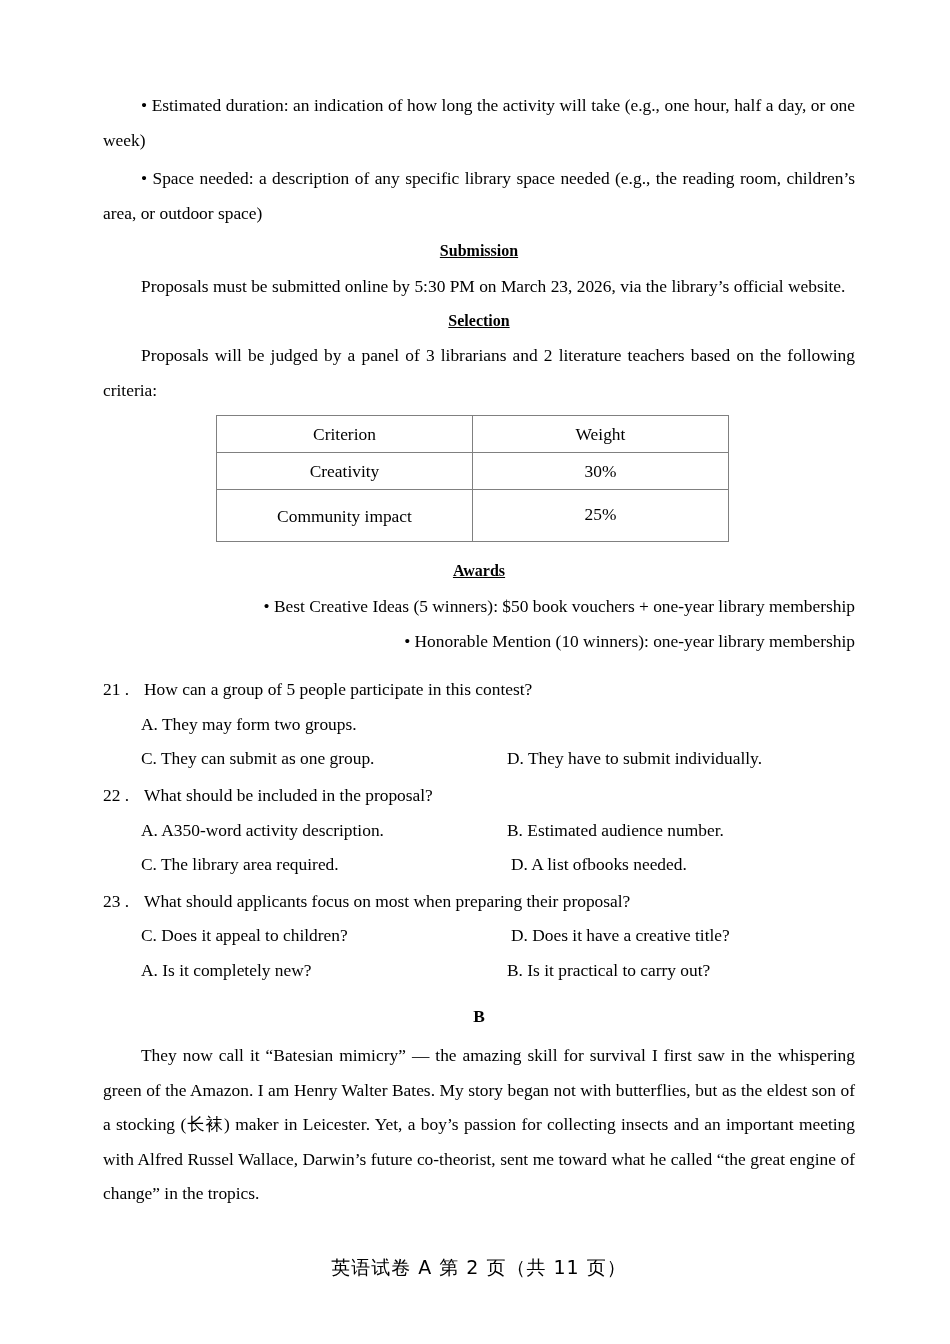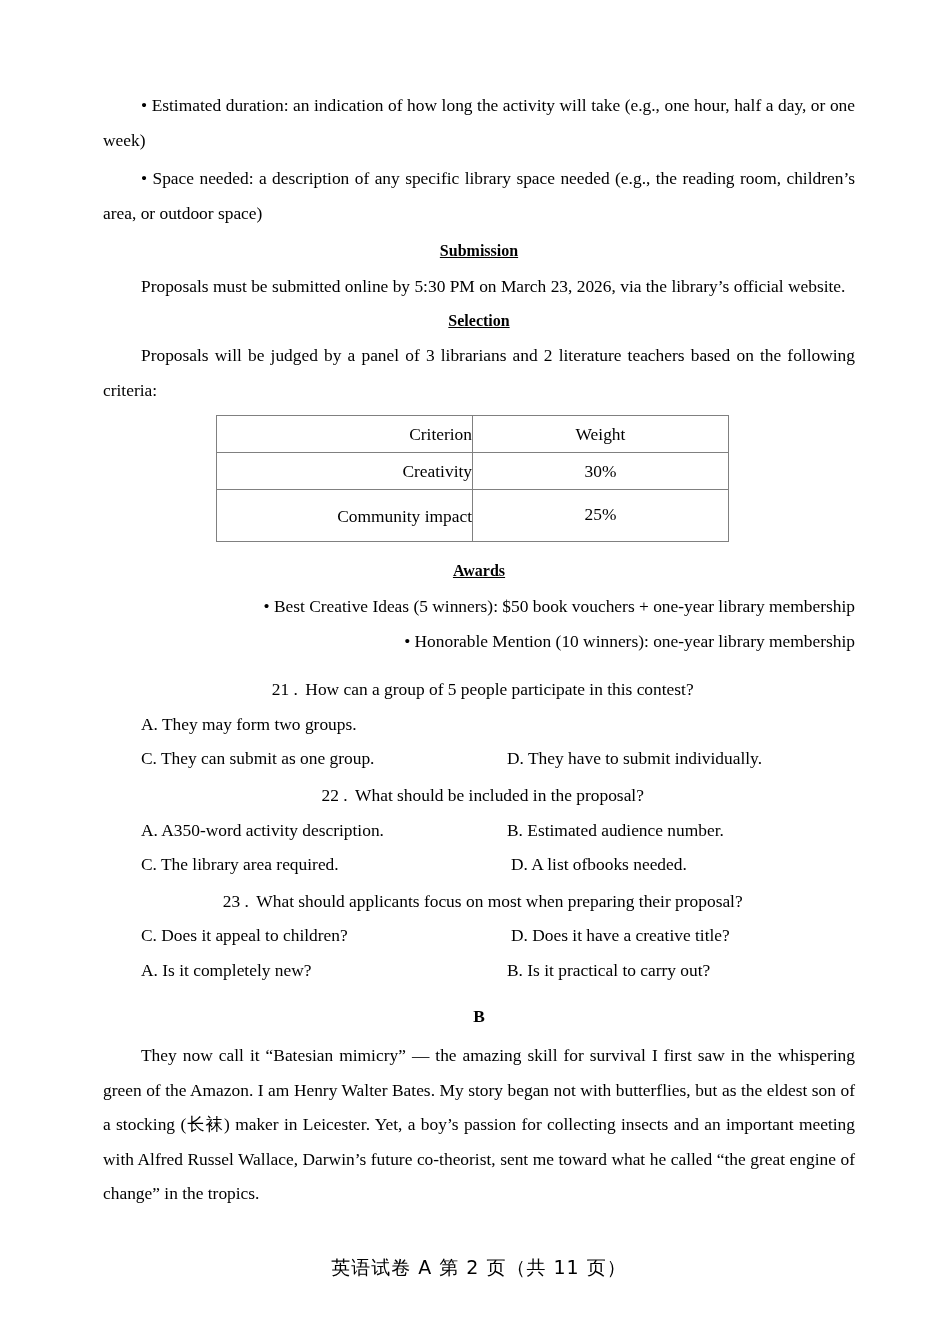--- a/index.html
+++ b/index.html
@@ -70,31 +70,30 @@
     table-layout: fixed;
   }
   table.criteria td {
     border: 1px solid #808080;
     font-size: 17.4px;
     line-height: 22px;
     text-align: center;
     padding: 7px 0 7px 0;
     height: 22px;
   }
-  table.criteria td.col-left { width: 255px; text-align: right; }
+  table.criteria td.col-left { width: 255px; }
   table.criteria td.col-right { width: 255px; }
   table.criteria tr.last td.col-right {
     padding-top: 13px;
     padding-bottom: 16px;
   }
 
   
   .question {
     margin-top: 2px;
-    text-align: center;
   }
   .q-line {
     font-size: 17.4px;
     line-height: 34.6px;
     white-space: nowrap;
   }
   .q-num {
     display: inline-block;
     width: 41px;
   }

